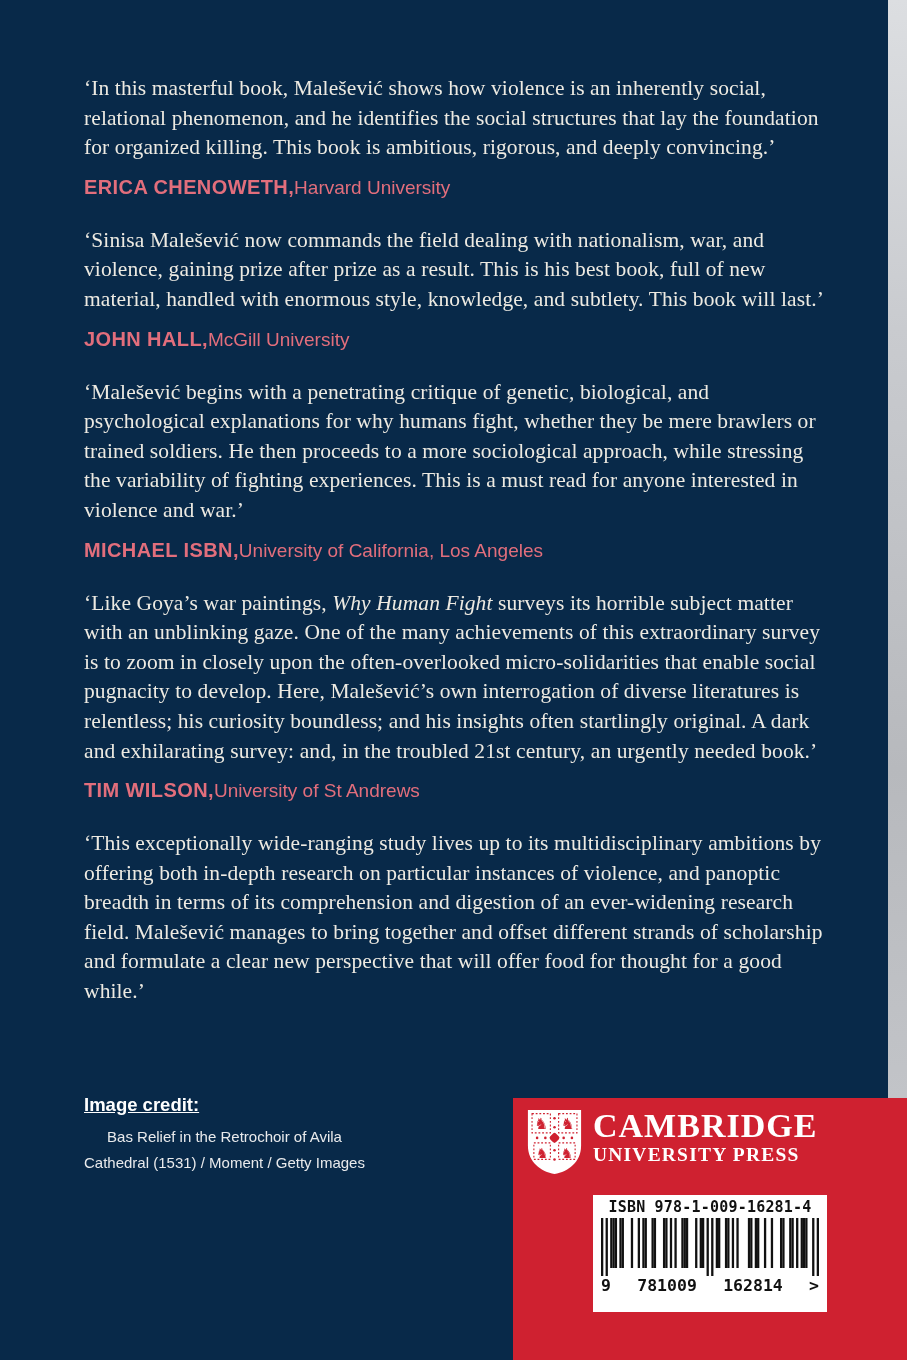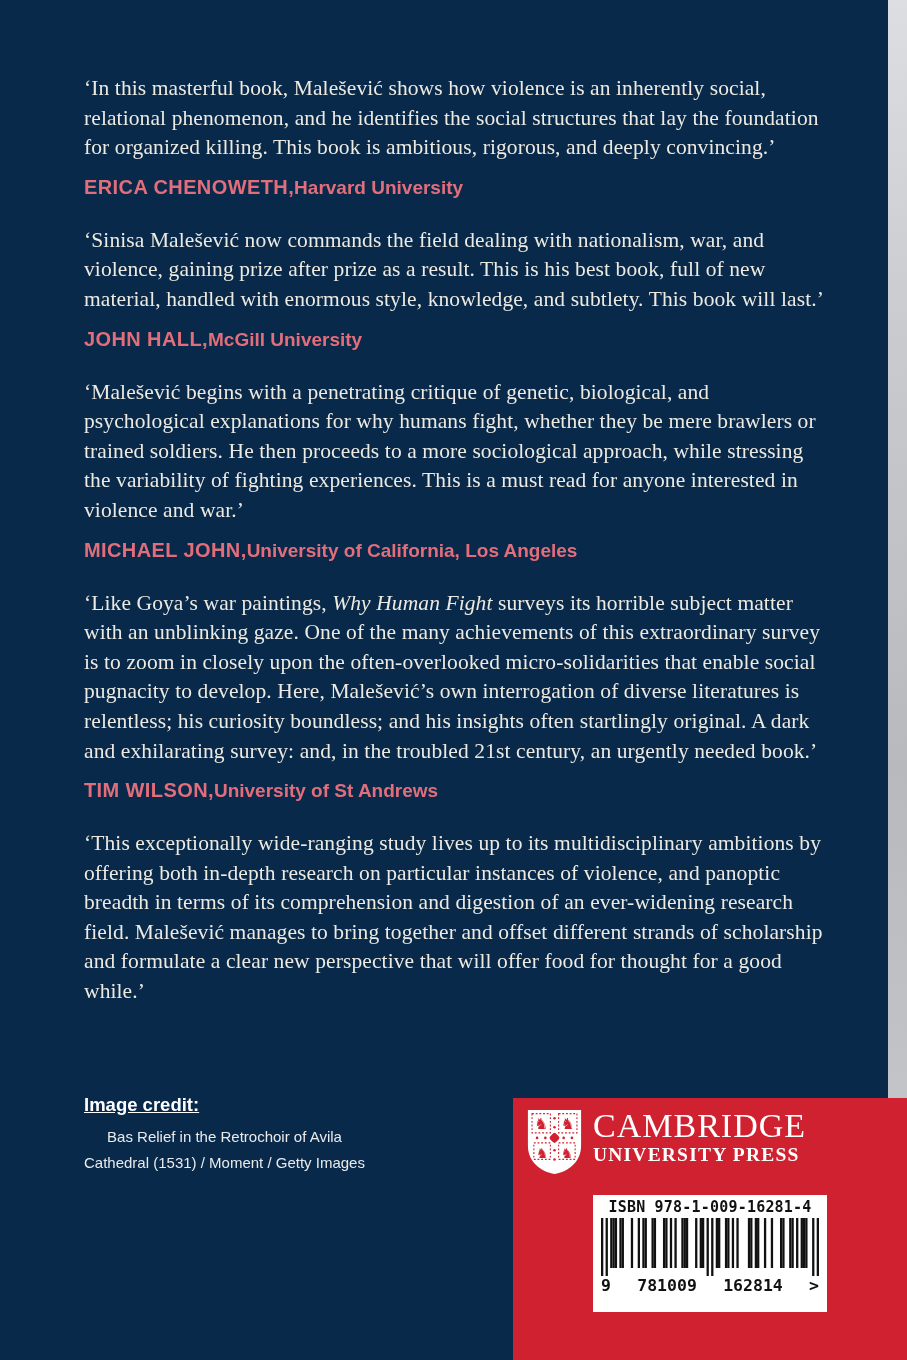--- a/index.html
+++ b/index.html
@@ -31,21 +31,21 @@
     line-height:24px;
     white-space:nowrap;
   }
   .attr-name{
     font-weight:700;
     font-size:20px;
     letter-spacing:0.4px;
     margin-right:0;
   }
   .attr-affil{
-    font-weight:700;
+    font-weight:400;
     font-size:19px;
   }
   .credit{
     position:absolute;
     left:84px;top:1094px;
     color:#e9eaec;
   }
   .credit-label{
     font-weight:700;
     font-size:18.5px;
@@ -73,21 +73,21 @@
   .logo-row{
     position:absolute;
     left:14px;top:11px;
     display:flex;
     align-items:flex-start;
   }
   .shield{width:55px;height:66px;flex:0 0 auto;}
   .wordmark{margin-left:11px;color:#ffffff;}
   .wm1{
     font-family:"Liberation Serif", serif;
-    font-weight:400;
+    font-weight:700;
     font-size:34px;
     line-height:34px;
     letter-spacing:1px;
   }
   .wm2{
     font-family:"Liberation Serif", serif;
     font-weight:700;
     font-size:19.5px;
     line-height:24px;
     letter-spacing:1.2px;
@@ -131,21 +131,21 @@
     <div class="quote-block">
       <p class="quote"><span>‘In this masterful book, Malešević shows how violence is an inherently social, relational phenomenon, and he identifies the social structures that lay the foundation for organized killing. This book is ambitious, rigorous, and deeply convincing.’</span></p>
       <p class="attribution"><span class="attr-name">ERICA CHENOWETH,</span><span class="attr-affil">Harvard University</span></p>
     </div>
     <div class="quote-block">
       <p class="quote"><span>‘Sinisa Malešević now commands the field dealing with nationalism, war, and violence, gaining prize after prize as a result. This is his best book, full of new material, handled with enormous style, knowledge, and subtlety. This book will last.’</span></p>
       <p class="attribution"><span class="attr-name">JOHN HALL,</span><span class="attr-affil">McGill University</span></p>
     </div>
     <div class="quote-block">
       <p class="quote"><span>‘Malešević begins with a penetrating critique of genetic, biological, and psychological explanations for why humans fight, whether they be mere brawlers or trained soldiers. He then proceeds to a more sociological approach, while stressing the variability of fighting experiences. This is a must read for anyone interested in violence and war.’</span></p>
-      <p class="attribution"><span class="attr-name">MICHAEL JOHN,</span><span class="attr-affil">University of California, Los Angeles</span></p>
+      <p class="attribution"><span class="attr-name">MICHAEL ISBN,</span><span class="attr-affil">University of California, Los Angeles</span></p>
     </div>
     <div class="quote-block">
       <p class="quote"><span>‘Like Goya’s war paintings, </span><span class="it">Why Human Fight</span><span> surveys its horrible subject matter with an unblinking gaze. One of the many achievements of this extraordinary survey is to zoom in closely upon the often-overlooked micro-solidarities that enable social pugnacity to develop. Here, Malešević’s own interrogation of diverse literatures is relentless; his curiosity boundless; and his insights often startlingly original. A dark and exhilarating survey: and, in the troubled 21st century, an urgently needed book.’</span></p>
       <p class="attribution"><span class="attr-name">TIM WILSON,</span><span class="attr-affil">University of St Andrews</span></p>
     </div>
     <div class="quote-block">
       <p class="quote"><span>‘This exceptionally wide-ranging study lives up to its multidisciplinary ambitions by offering both in-depth research on particular instances of violence, and panoptic breadth in terms of its comprehension and digestion of an ever-widening research field. Malešević manages to bring together and offset different strands of scholarship and formulate a clear new perspective that will offer food for thought for a good while.’</span></p>
     </div>
   </div>
 

